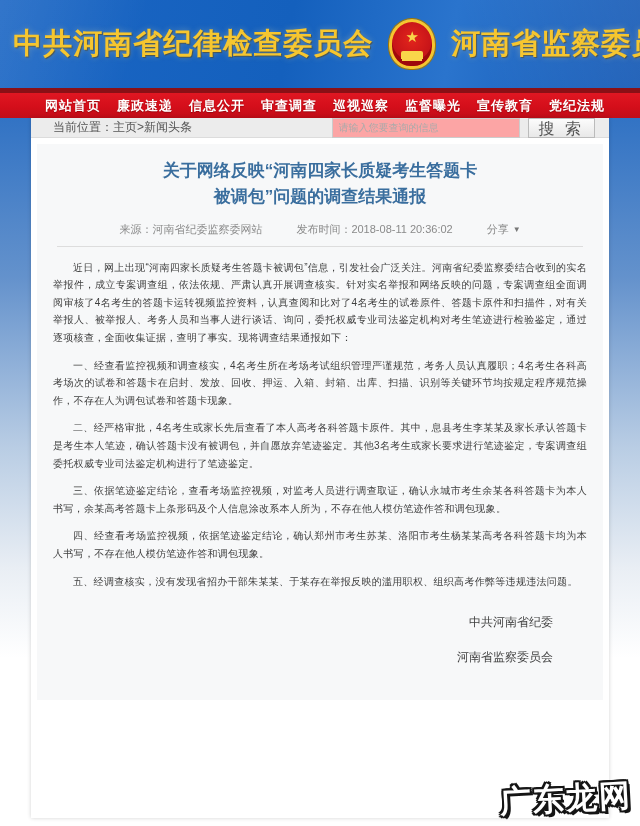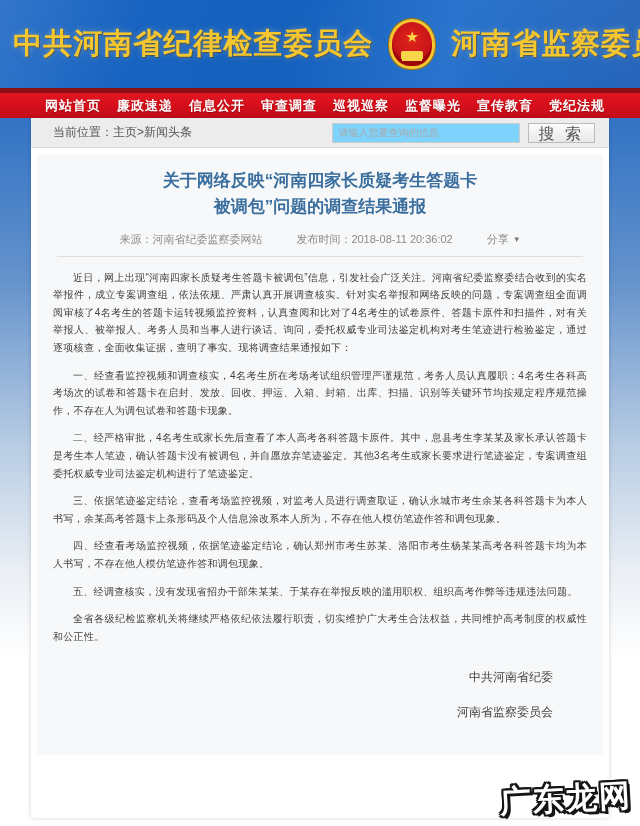--- a/index.html
+++ b/index.html
@@ -61,27 +61,27 @@
   .page-bg {
     position:absolute; top:118px; left:0; right:0; bottom:0;
     background:linear-gradient(180deg,#3273c4 0px,#6492cc 160px,#b9cde4 330px,#e9eef4 450px,#ffffff 540px);
   }
   .container {
     position:relative; width:578px; margin:0 auto; background:#fff;
     min-height:700px; box-shadow:0 0 4px rgba(0,0,0,.18);
   }
   
   .crumb-bar {
-    height:30px; background:#ececec; border-bottom:1px solid #dcdcdc;
+    height:20px; background:#ececec; border-bottom:1px solid #dcdcdc;
     display:flex; align-items:center; justify-content:space-between; padding:0 14px 0 22px;
   }
   .crumb { font-size:12px; color:#555; }
   .search-group { display:flex; align-items:center; }
   .search-input {
-    width:188px; height:20px; border:1px solid #ccc; background:#7dd3fc;
+    width:188px; height:20px; border:1px solid #ccc; background:#fca5a5;
     font-size:10px; color:#444; padding:0 6px; outline:none;
   }
   .search-input::placeholder { color:#aaa; }
   .search-btn {
     height:20px; margin-left:8px; padding:0 10px; font-size:16px; color:#555;
     background:linear-gradient(#fcfcfc,#e8e8e8); border:1px solid #bbb; cursor:pointer;
     letter-spacing:3px;
   }
   
   .article {
@@ -166,21 +166,20 @@
 
       <hr class="divider">
 
       <div class="body-text">
         <p>近日，网上出现“河南四家长质疑考生答题卡被调包”信息，引发社会广泛关注。河南省纪委监察委结合收到的实名举报件，成立专案调查组，依法依规、严肃认真开展调查核实。针对实名举报和网络反映的问题，专案调查组全面调阅审核了4名考生的答题卡运转视频监控资料，认真查阅和比对了4名考生的试卷原件、答题卡原件和扫描件，对有关举报人、被举报人、考务人员和当事人进行谈话、询问，委托权威专业司法鉴定机构对考生笔迹进行检验鉴定，通过逐项核查，全面收集证据，查明了事实。现将调查结果通报如下：</p>
         <p>一、经查看监控视频和调查核实，4名考生所在考场考试组织管理严谨规范，考务人员认真履职；4名考生各科高考场次的试卷和答题卡在启封、发放、回收、押运、入箱、封箱、出库、扫描、识别等关键环节均按规定程序规范操作，不存在人为调包试卷和答题卡现象。</p>
         <p>二、经严格审批，4名考生或家长先后查看了本人高考各科答题卡原件。其中，息县考生李某某及家长承认答题卡是考生本人笔迹，确认答题卡没有被调包，并自愿放弃笔迹鉴定。其他3名考生或家长要求进行笔迹鉴定，专案调查组委托权威专业司法鉴定机构进行了笔迹鉴定。</p>
         <p>三、依据笔迹鉴定结论，查看考场监控视频，对监考人员进行调查取证，确认永城市考生余某各科答题卡为本人书写，余某高考答题卡上条形码及个人信息涂改系本人所为，不存在他人模仿笔迹作答和调包现象。</p>
         <p>四、经查看考场监控视频，依据笔迹鉴定结论，确认郑州市考生苏某、洛阳市考生杨某某高考各科答题卡均为本人书写，不存在他人模仿笔迹作答和调包现象。</p>
         <p>五、经调查核实，没有发现省招办干部朱某某、于某存在举报反映的滥用职权、组织高考作弊等违规违法问题。</p>
-        <p>全省各级纪检监察机关将继续严格依纪依法履行职责，切实维护广大考生合法权益，共同维护高考制度的权威性和公正性。</p>
       </div>
 
       <div class="sign-block">
         <div>中共河南省纪委</div>
         <div>河南省监察委员会</div>
 
       </div>
     </div>
 
   </div>

